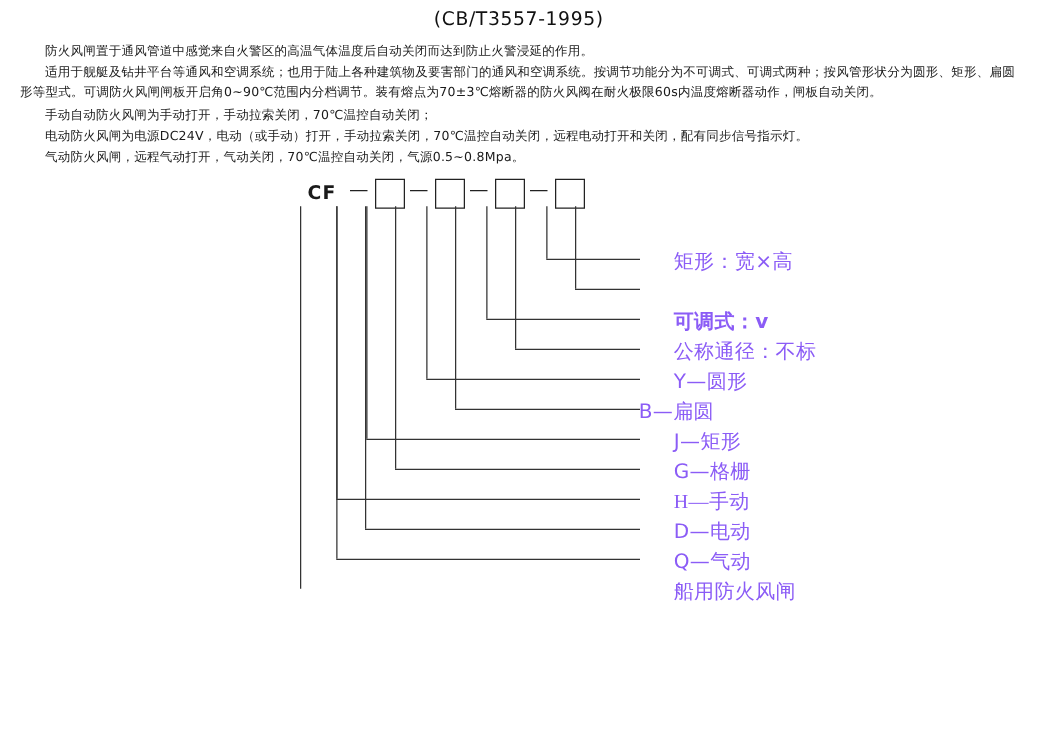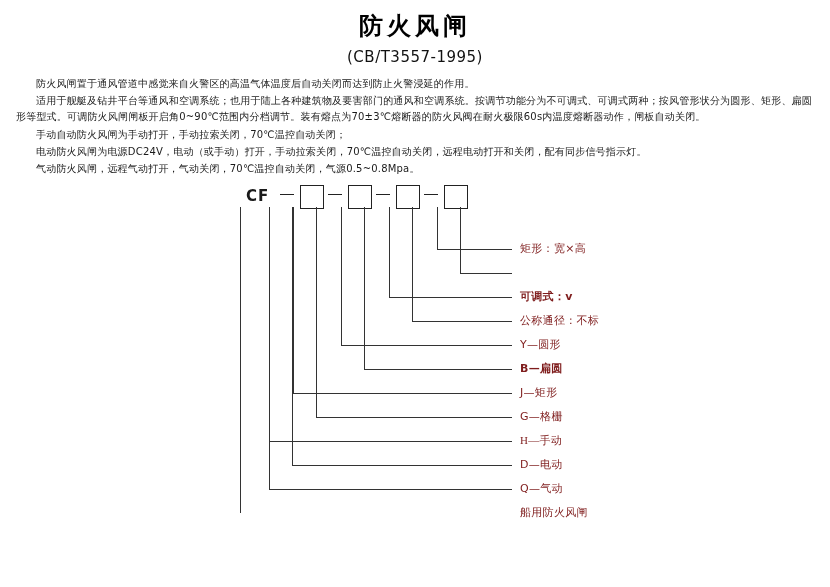--- a/index.html
+++ b/index.html
@@ -93,32 +93,32 @@
     width: 0;
     border-left: 1.3px solid #333;
   }
   .hline {
     position: absolute;
     height: 0;
     border-top: 1.3px solid #333;
   }
   .legend {
     position: absolute;
-    font-size: 11px;
+    font-size: 16px;
     white-space: nowrap;
-    color: #7f1d1d;
+    color: #8b5cf6;
     letter-spacing: 0.3px;
+    margin-left: 19px;
   }
 </style>
 </head>
 <body>
 
 <div class="page">
 
-  <div class="doc-title">防火风闸</div>
   <div class="doc-standard">(CB/T3557-1995)</div>
 
   <div class="body-text">
     <p class="para">防火风闸置于通风管道中感觉来自火警区的高温气体温度后自动关闭而达到防止火警浸延的作用。</p>
     <p class="para">适用于舰艇及钻井平台等通风和空调系统；也用于陆上各种建筑物及要害部门的通风和空调系统。按调节功能分为不可调式、可调式两种；按风管形状分为圆形、矩形、扁圆形等型式。可调防火风闸闸板开启角0~90℃范围内分档调节。装有熔点为70±3℃熔断器的防火风阀在耐火极限60s内温度熔断器动作，闸板自动关闭。</p>
     <p class="para">手动自动防火风闸为手动打开，手动拉索关闭，70℃温控自动关闭；</p>
     <p class="para">电动防火风闸为电源DC24V，电动（或手动）打开，手动拉索关闭，70℃温控自动关闭，远程电动打开和关闭，配有同步信号指示灯。</p>
     <p class="para">气动防火风闸，远程气动打开，气动关闭，70℃温控自动关闭，气源0.5~0.8Mpa。</p>
   </div>
 
@@ -137,21 +137,21 @@
       <span class="box" style="left:378px;"></span>
 
       <span class="dash" style="left:406px;"></span>
       <span class="box" style="left:426px;"></span>
     </div>
 
     <span class="legend" style="left:520px; top:56px;">矩形：宽×高</span>
     <span class="legend" style="left:520px; top:104px;font-weight:bold;">可调式：v</span>
     <span class="legend" style="left:520px; top:128px;">公称通径：不标</span>
     <span class="legend" style="left:520px; top:152px;">Y—圆形</span>
-    <span class="legend" style="left:520px; top:176px;font-weight:bold;">B—扁圆</span>
+    <span class="legend" style="left:492px; top:176px;">B—扁圆</span>
     <span class="legend" style="left:520px; top:200px;text-align:right;">J—矩形</span>
     <span class="legend" style="left:520px; top:224px;">G—格栅</span>
     <span class="legend" style="left:520px; top:248px;font-family:Liberation Serif, serif;">H—手动</span>
     <span class="legend" style="left:520px; top:272px;">D—电动</span>
     <span class="legend" style="left:520px; top:296px;">Q—气动</span>
     <span class="legend" style="left:520px; top:320px;">船用防火风闸</span>
 
   <div class="vline" style="left: 437px; top: 22px; height: 42px;"></div>
       <div class="hline" style="left: 437px; top: 64px; width: 75px;"></div>
       <div class="vline" style="left: 460px; top: 22px; height: 66px;"></div>

